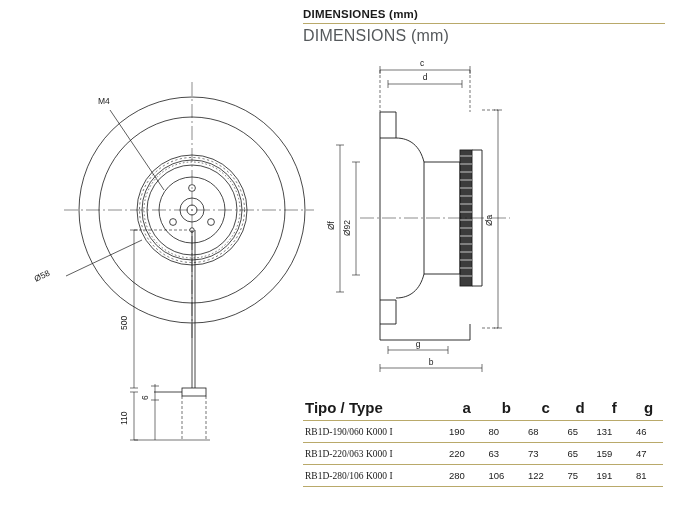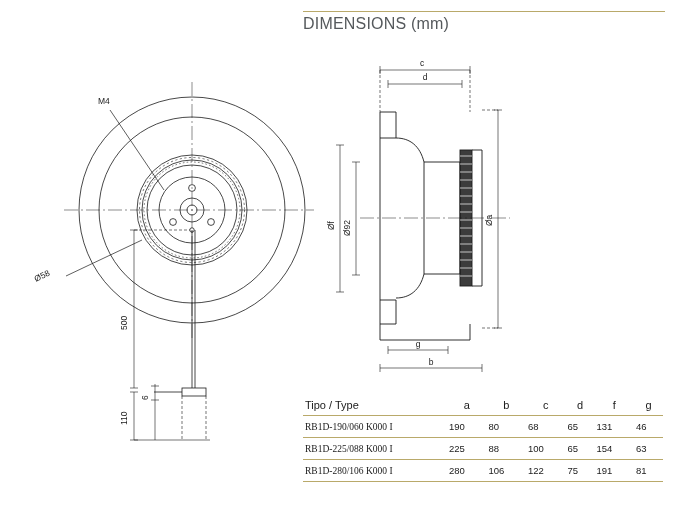--- a/index.html
+++ b/index.html
@@ -73,26 +73,26 @@
     left: 303px;
     top: 395px;
     width: 360px;
   }
   table.dim-table {
     border-collapse: collapse;
     width: 360px;
     font-size: 9.5px;
   }
   table.dim-table th {
-    font-weight: normal;
+    font-weight: bold;
     text-align: center;
     padding: 4px 2px 4px 2px;
     border-bottom: 1px solid #b9a96a;
     color: #1a1a1a;
-    font-size: 11px;
+    font-size: 15px;
   }
   table.dim-table th.type-col {
     text-align: left;
     padding-left: 2px;
     width: 140px;
   }
   table.dim-table td {
     text-align: left;
     padding: 5px 2px 5px 2px;
     border-bottom: 1px solid #b9a96a;
@@ -104,20 +104,21 @@
     padding-left: 2px;
     font-family: Liberation Serif, serif;
   }
 </style>
 </head>
 <body>
 
 <div class="page">
 
   <div class="header">
+    <div class="title-es">DIMENSIONES (mm)</div>
     <div class="rule"></div>
     <div class="title-en">DIMENSIONS (mm)</div>
   </div>
 
   <div class="drawing-left">
     <svg width="300" height="420" viewBox="0 0 300 420">
       <g fill="none" stroke="#1a1a1a" stroke-width="0.8">
 
         <circle cx="178" cy="170" r="113"></circle>
         <circle cx="178" cy="170" r="93"></circle>
@@ -313,27 +314,27 @@
         <tr>
           <td class="type-cell">RB1D-190/060 K000 I</td>
           <td>190</td>
           <td>80</td>
           <td>68</td>
           <td>65</td>
           <td>131</td>
           <td>46</td>
         </tr>
         <tr>
-          <td class="type-cell">RB1D-225/088 K000 I</td>
-          <td>225</td>
-          <td>88</td>
-          <td>100</td>
+          <td class="type-cell">RB1D-220/063 K000 I</td>
+          <td>220</td>
+          <td>63</td>
+          <td>73</td>
           <td>65</td>
-          <td>154</td>
-          <td>63</td>
+          <td>159</td>
+          <td>47</td>
         </tr>
         <tr>
           <td class="type-cell">RB1D-280/106 K000 I</td>
           <td>280</td>
           <td>106</td>
           <td>122</td>
           <td>75</td>
           <td>191</td>
           <td>81</td>
         </tr>

